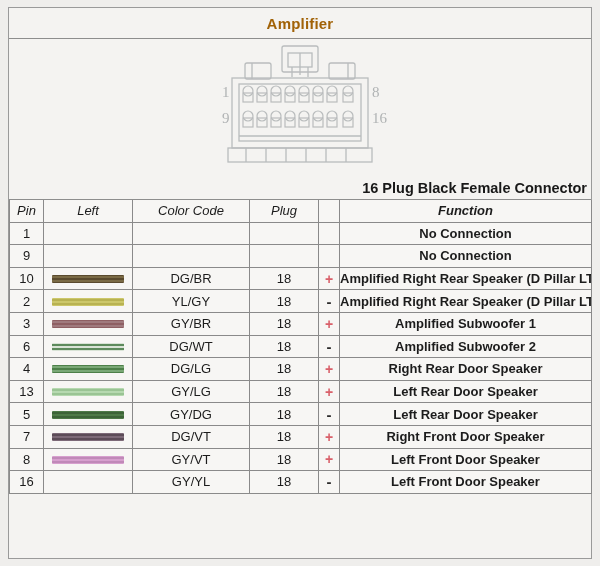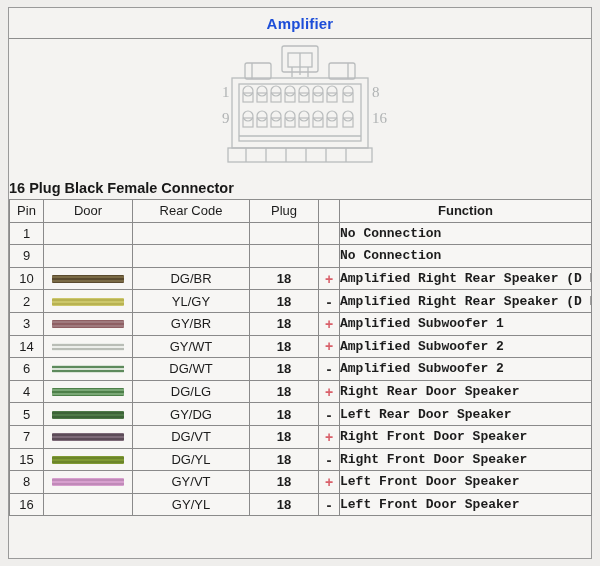--- a/index.html
+++ b/index.html
@@ -34,44 +34,44 @@
     height: 30px;
     border-bottom: 1px solid #8d8d8d;
     display: flex;
     align-items: center;
     justify-content: center;
     background: #f4f3f1;
   }
   .title-bar .title-text {
     font-size: 15px;
     font-weight: bold;
-    color: #1d4ed8;
+    color: #a16207;
     letter-spacing: 0.2px;
   }
   
   .connector-area {
     height: 160px;
     position: relative;
     background: #f4f3f1;
     border-bottom: 1px solid #8d8d8d;
   }
   .connector-wrap {
     position: absolute;
     left: 0;
     right: 0;
     top: 2px;
     display: flex;
     justify-content: center;
   }
   .connector-caption {
     position: absolute;
     left: 0;
-    right: 12px;
+    right: 4px;
     bottom: 3px;
-    text-align: left;
+    text-align: right;
     font-size: 14.5px;
     font-weight: bold;
     color: #181818;
   }
   
   table.pinout {
     width: 100%;
     border-collapse: collapse;
     table-layout: fixed;
     background: #f7f6f4;
@@ -88,20 +88,21 @@
     white-space: nowrap;
   }
   table.pinout tr:first-child th {
     border-top: none;
   }
   th.h {
     font-weight: normal;
     font-size: 14px;
     text-align: center;
     height: 24px;
+    font-style: italic;
   }
   th.h-function {
     font-weight: bold;
     font-size: 14px;
     margin-top: 7px;
   }
   col.c-pin     { width: 34px; }
   col.c-color   { width: 89px; }
   col.c-code    { width: 117px; }
   col.c-gauge   { width: 69px; }
@@ -117,36 +118,34 @@
     text-align: center;
     vertical-align: middle;
   }
   td.code {
     text-align: center;
     font-size: 14px;
   }
   td.gauge {
     text-align: center;
     font-size: 14px;
-    font-weight: bold;
   }
   td.pol {
     text-align: center;
     font-size: 13px;
     font-weight: bold;
   }
   td.pol.plus  { color: #d9606a; font-size: 14px; }
   td.pol.minus { color: #2b2b2b; font-size: 15px; }
   td.func {
-    text-align: left;
+    text-align: center;
     padding-left: 6px;
     font-size: 11.5px;
     font-weight: bold;
     color: #1a1a1a;
-    font-family: Liberation Mono, monospace;
   }
   
   .swatch {
     display: inline-block;
     width: 72px;
     height: 8px;
     position: relative;
     border-radius: 1px;
   }
   .swatch .stripe {
@@ -253,22 +252,22 @@
         <col class="c-pin">
           <col class="c-color">
           <col class="c-code">
         <col class="c-gauge">
           <col class="c-pol">
           <col class="c-func">
       </colgroup>
       <thead>
         <tr>
           <th class="h">Pin</th>
-          <th class="h">Door</th>
-          <th class="h">Rear Code</th>
+          <th class="h">Left</th>
+          <th class="h">Color Code</th>
           <th class="h">Plug</th>
           <th class="h"></th>
           <th class="h h-function">Function</th>
         </tr>
       </thead>
       <tbody id="pinout-body">
           <tr>
             <td class="pin">1</td>
             <td class="color-cell"></td>
             <td class="code"></td>
@@ -302,68 +301,60 @@
           </tr>
           <tr>
             <td class="pin">3</td>
             <td class="color-cell"><span class="swatch" style="background: rgb(142, 95, 99);"><span class="stripe s-top" style="background: rgb(160, 122, 126);"></span><span class="stripe s-bottom" style="background: rgb(160, 122, 126);"></span></span></td>
             <td class="code">GY/BR</td>
             <td class="gauge">18</td>
             <td class="pol plus">+</td>
             <td class="func">Amplified Subwoofer 1</td>
           </tr>
           <tr>
-            <td class="pin">14</td>
-            <td class="color-cell"><span class="swatch" style="background: rgb(236, 238, 234);"><span class="stripe s-top" style="background: rgb(185, 189, 182);"></span><span class="stripe s-bottom" style="background: rgb(185, 189, 182);"></span></span></td>
-            <td class="code">GY/WT</td>
-            <td class="gauge">18</td>
-            <td class="pol plus">+</td>
-            <td class="func">Amplified Subwoofer 2</td>
-          </tr>
-          <tr>
             <td class="pin">6</td>
             <td class="color-cell"><span class="swatch" style="background: rgb(217, 227, 214);"><span class="stripe s-top" style="background: rgb(93, 138, 92);"></span><span class="stripe s-bottom" style="background: rgb(93, 138, 92);"></span></span></td>
             <td class="code">DG/WT</td>
             <td class="gauge">18</td>
             <td class="pol minus">-</td>
             <td class="func">Amplified Subwoofer 2</td>
           </tr>
           <tr>
             <td class="pin">4</td>
             <td class="color-cell"><span class="swatch" style="background: rgb(77, 128, 73);"><span class="stripe s-top" style="background: rgb(122, 168, 118);"></span><span class="stripe s-bottom" style="background: rgb(122, 168, 118);"></span></span></td>
             <td class="code">DG/LG</td>
             <td class="gauge">18</td>
             <td class="pol plus">+</td>
             <td class="func">Right Rear Door Speaker</td>
           </tr>
           <tr>
+            <td class="pin">13</td>
+            <td class="color-cell"><span class="swatch" style="background: rgb(182, 217, 176);"><span class="stripe s-top" style="background: rgb(154, 196, 148);"></span><span class="stripe s-bottom" style="background: rgb(154, 196, 148);"></span></span></td>
+            <td class="code">GY/LG</td>
+            <td class="gauge">18</td>
+            <td class="pol plus">+</td>
+            <td class="func">Left Rear Door Speaker</td>
+          </tr>
+          <tr>
             <td class="pin">5</td>
             <td class="color-cell"><span class="swatch" style="background: rgb(78, 122, 71);"><span class="stripe s-top" style="background: rgb(61, 99, 56);"></span><span class="stripe s-bottom" style="background: rgb(61, 99, 56);"></span></span></td>
             <td class="code">GY/DG</td>
             <td class="gauge">18</td>
             <td class="pol minus">-</td>
             <td class="func">Left Rear Door Speaker</td>
           </tr>
           <tr>
             <td class="pin">7</td>
             <td class="color-cell"><span class="swatch" style="background: rgb(125, 106, 120);"><span class="stripe s-top" style="background: rgb(92, 76, 88);"></span><span class="stripe s-bottom" style="background: rgb(92, 76, 88);"></span></span></td>
             <td class="code">DG/VT</td>
             <td class="gauge">18</td>
             <td class="pol plus">+</td>
             <td class="func">Right Front  Door Speaker</td>
           </tr>
           <tr>
-            <td class="pin">15</td>
-            <td class="color-cell"><span class="swatch" style="background: rgb(127, 154, 51);"><span class="stripe s-top" style="background: rgb(108, 133, 41);"></span><span class="stripe s-bottom" style="background: rgb(108, 133, 41);"></span></span></td>
-            <td class="code">DG/YL</td>
-            <td class="gauge">18</td>
-            <td class="pol minus">-</td>
-            <td class="func">Right Front  Door Speaker</td>
-          </tr>
-          <tr>
             <td class="pin">8</td>
             <td class="color-cell"><span class="swatch" style="background: rgb(215, 159, 206);"><span class="stripe s-top" style="background: rgb(192, 137, 184);"></span><span class="stripe s-bottom" style="background: rgb(192, 137, 184);"></span></span></td>
             <td class="code">GY/VT</td>
             <td class="gauge">18</td>
             <td class="pol plus">+</td>
             <td class="func">Left Front  Door Speaker</td>
           </tr>
           <tr>
             <td class="pin">16</td>
             <td class="color-cell"></td>

